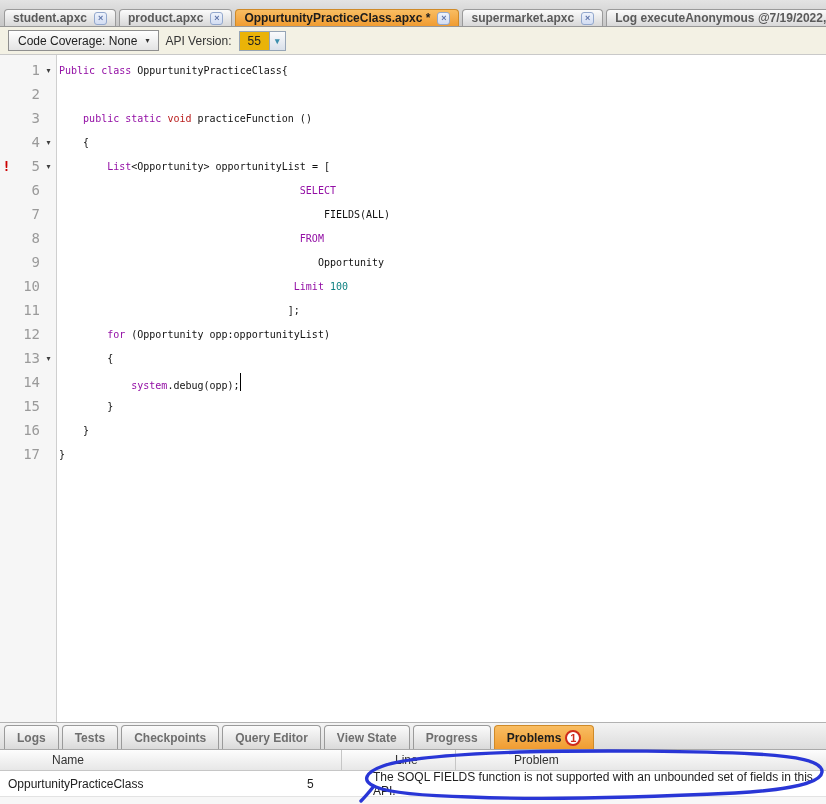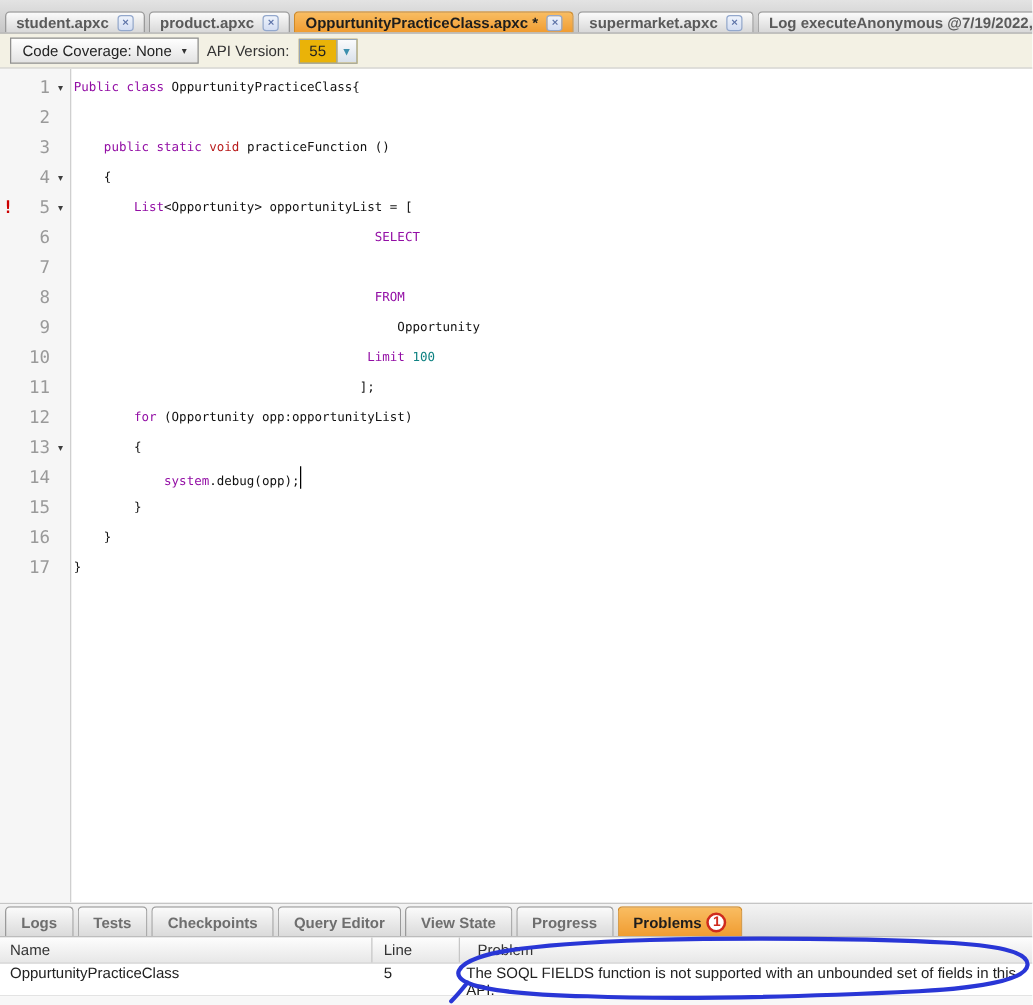--- a/index.html
+++ b/index.html
@@ -105,27 +105,27 @@
     border:2px solid #cf2b1d; border-radius:50%; background:#fff;
     color:#cf2b1d; font-size:11px; line-height:13px; text-align:center; font-weight:bold;
   }
 
   
   .ptable-header {
     height:21px; display:flex; background:linear-gradient(#fdfdfd,#e7e7e7);
     border-bottom:1px solid #c6c6c6; font-size:12px; color:#333;
     align-items:center;
   }
-  .ph-col { height:100%; display:flex; align-items:center; border-right:1px solid #c6c6c6; }
+  .ph-col { height:100%; display:flex; align-items:center; border-right:1px solid #c6c6c6;margin-left:44px; }
   .ph-col:last-child { border-right:none; }
   .ph-name    { width:298px; padding-left:8px; }
   .ph-line    { width:70px;  padding-left:9px;text-align:center; }
   .ph-problem { flex:1; padding-left:14px; }
   .ptable-row {
-    height:26px; display:flex; align-items:flex-start; background:#fff;
+    height:26px; display:flex; align-items:center; background:#fff;
     border-bottom:1px solid #e3e3e3; font-size:12px; color:#222;
   }
   .pr-name    { width:298px; padding-left:8px; }
   .pr-line    { width:70px;  padding-left:9px; }
   .pr-problem { flex:1; padding-left:5px; }
   .panel-rest { height:7px; background:#f7f7f7; }
 
   
   .annotation-svg {
     position:absolute; left:0; top:0; width:826px; height:804px;
@@ -205,20 +205,21 @@
       <div class="cl">
         <span class="g-err"></span>
         <span class="g-num">6</span>
         <span class="g-fold"></span>
         <span class="code"><span class="pl">                                        </span><span class="kw">SELECT</span></span>
       </div>
       <div class="cl">
         <span class="g-err"></span>
         <span class="g-num">7</span>
         <span class="g-fold"></span>
+        <span class="code"><span class="pl">                                            </span><span class="pl">FIELDS(ALL)</span></span>
       </div>
       <div class="cl">
         <span class="g-err"></span>
         <span class="g-num">8</span>
         <span class="g-fold"></span>
         <span class="code"><span class="pl">                                        </span><span class="kw">FROM</span></span>
       </div>
       <div class="cl">
         <span class="g-err"></span>
         <span class="g-num">9</span>

